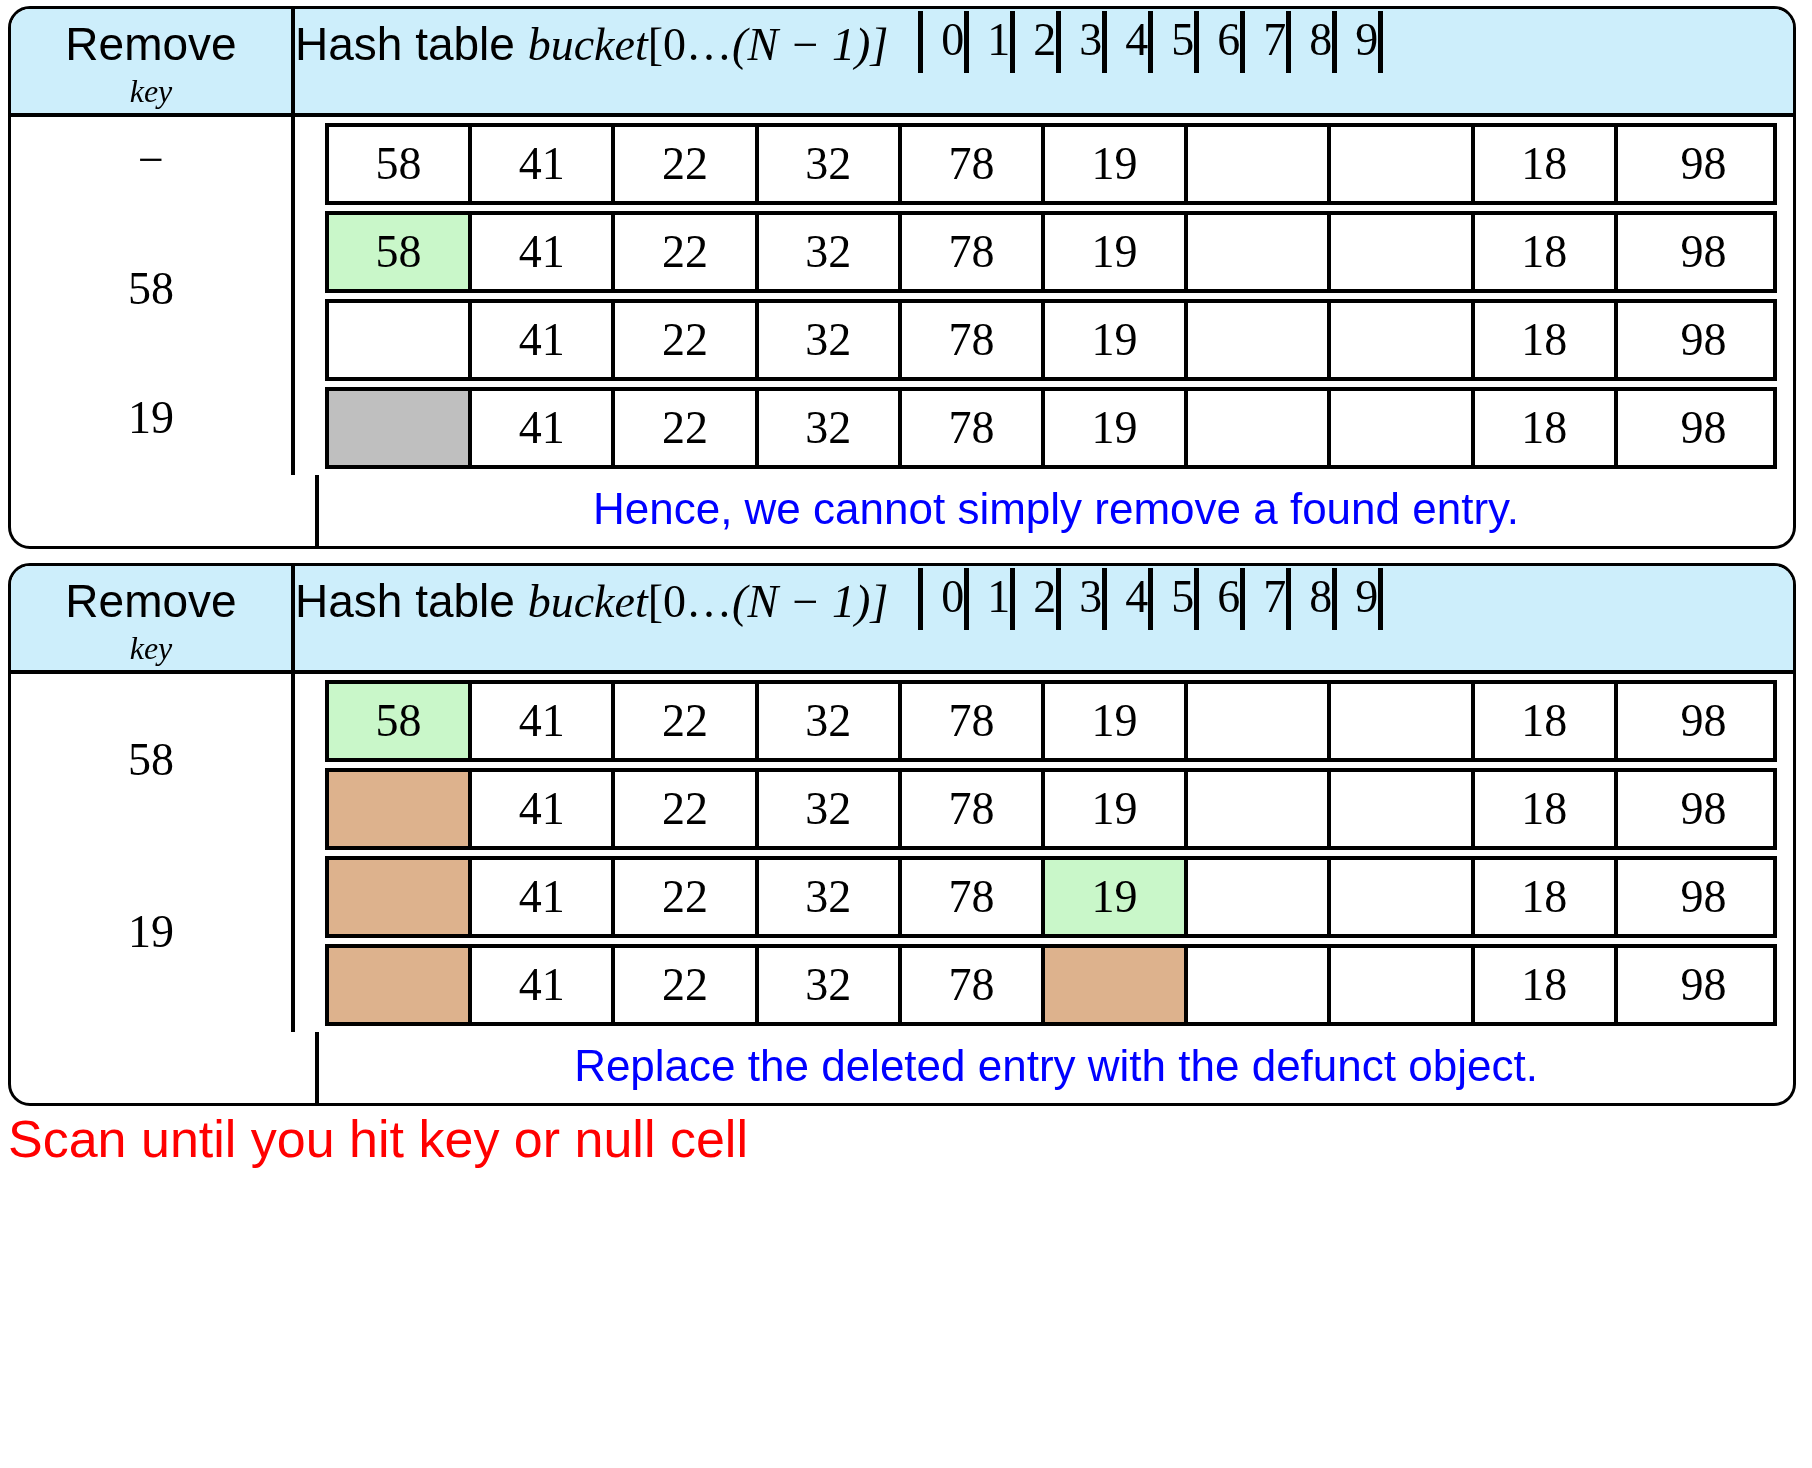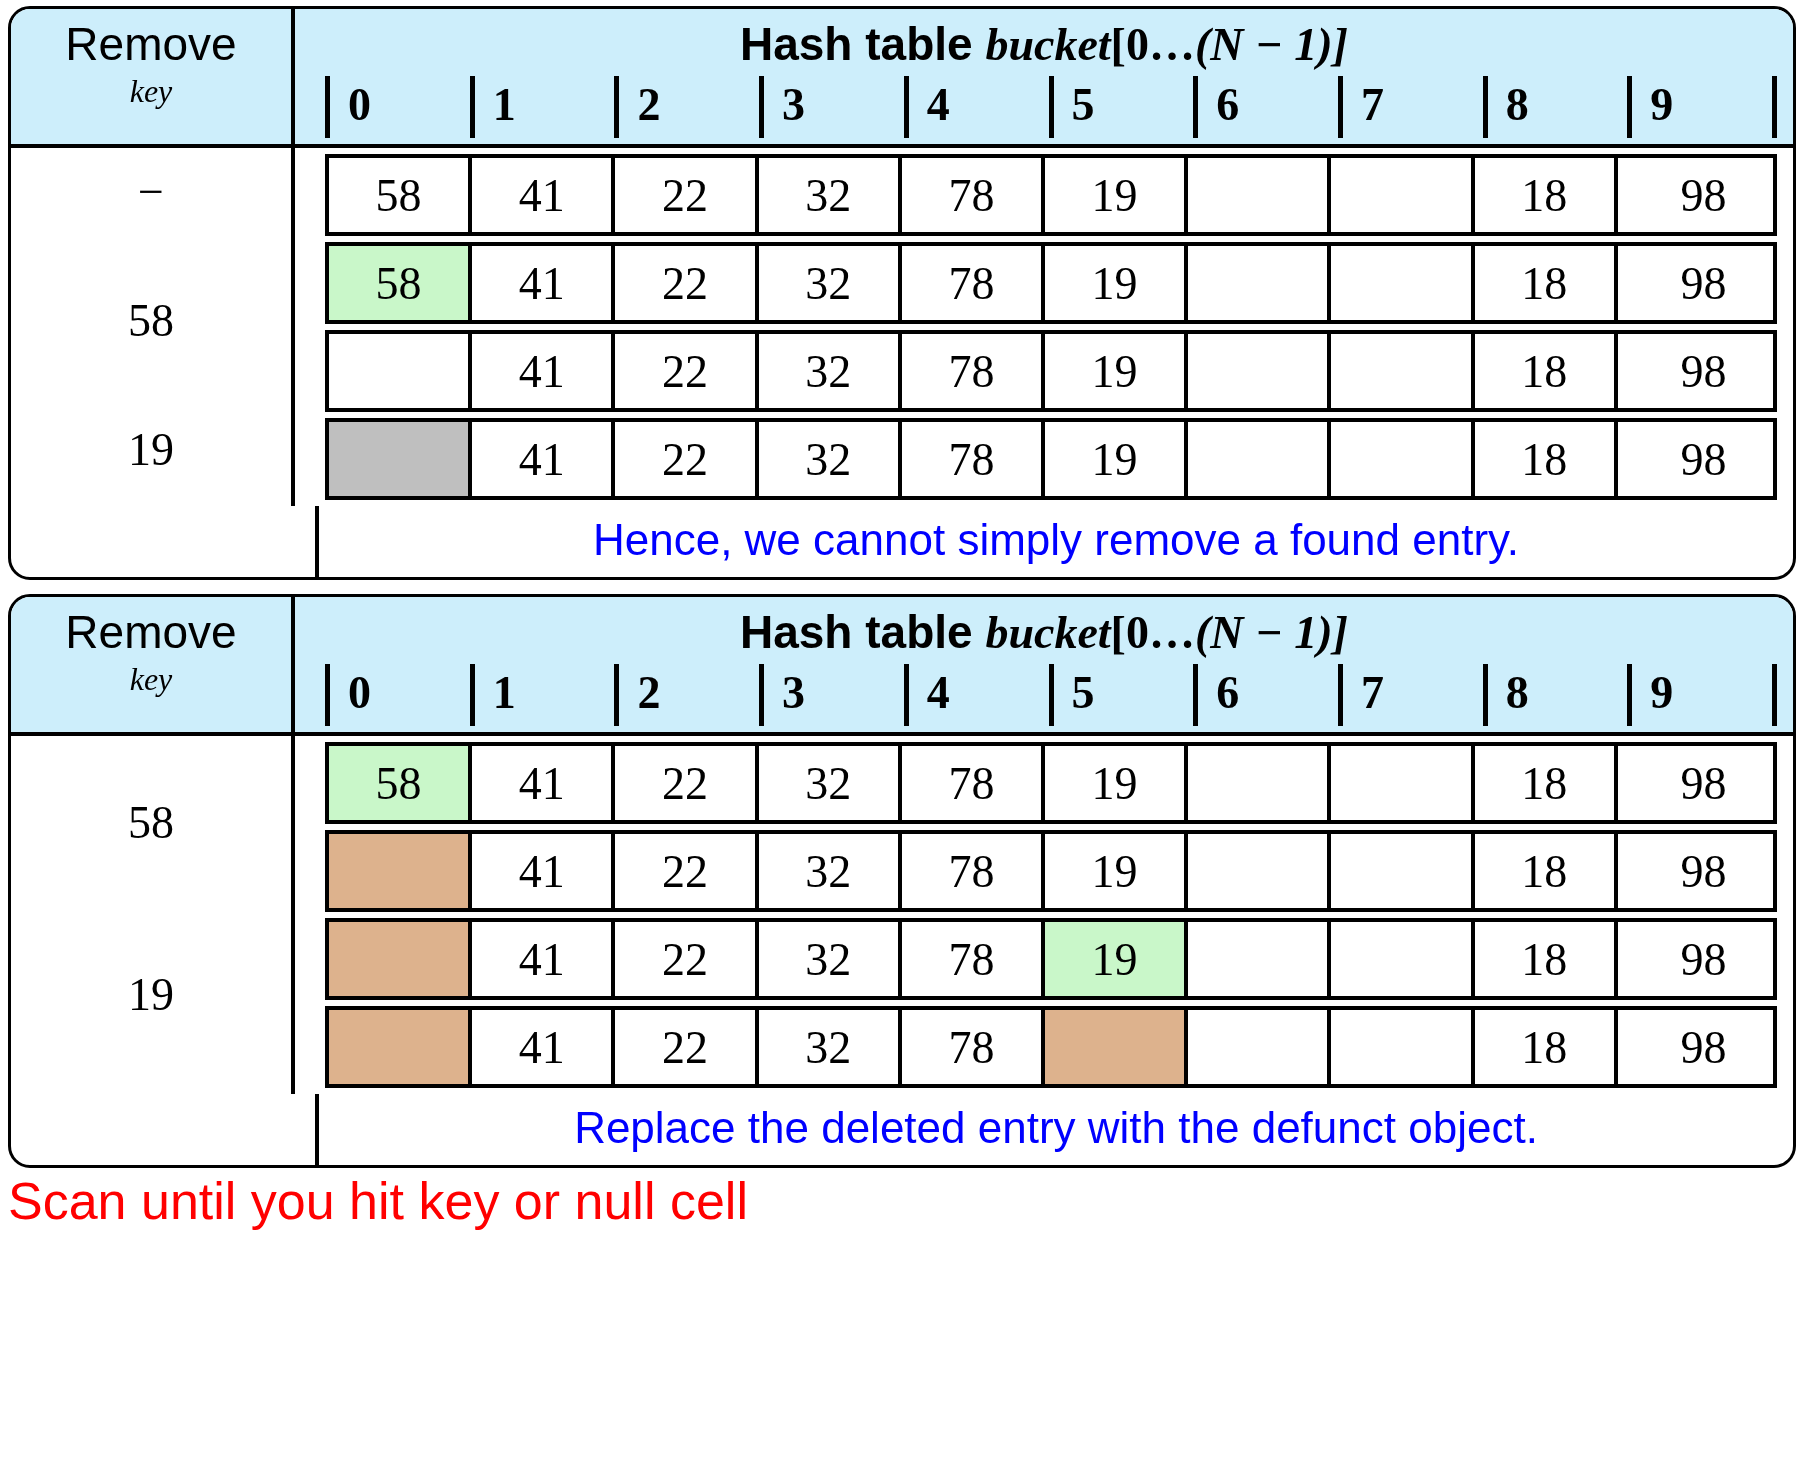--- a/index.html
+++ b/index.html
@@ -34,21 +34,21 @@
     display:flex;flex-direction:column;
     align-items:center;justify-content:flex-start;
     padding-top:8px;
     box-sizing:border-box;
   }
   .hdr-key .lbl-remove{font-size:46px;line-height:1.18;}
   .hdr-key .lbl-key{
     font-family:"Liberation Serif", serif;
     font-style:italic;font-size:32px;line-height:1.3;
   }
-  .hdr-main{flex:1;display:flex;flex-direction:column;min-width:0;font-weight:bold;}
+  .hdr-main{flex:1;display:flex;flex-direction:row;min-width:0;}
   .hdr-title{
     text-align:center;font-size:46px;line-height:1.2;
     padding:8px 0 2px 0;white-space:nowrap;
   }
   .hdr-title .math{
     font-family:"Liberation Serif", serif;font-style:italic;
   }
   .hdr-title .mathu{
     font-family:"Liberation Serif", serif;font-style:normal;
   }

